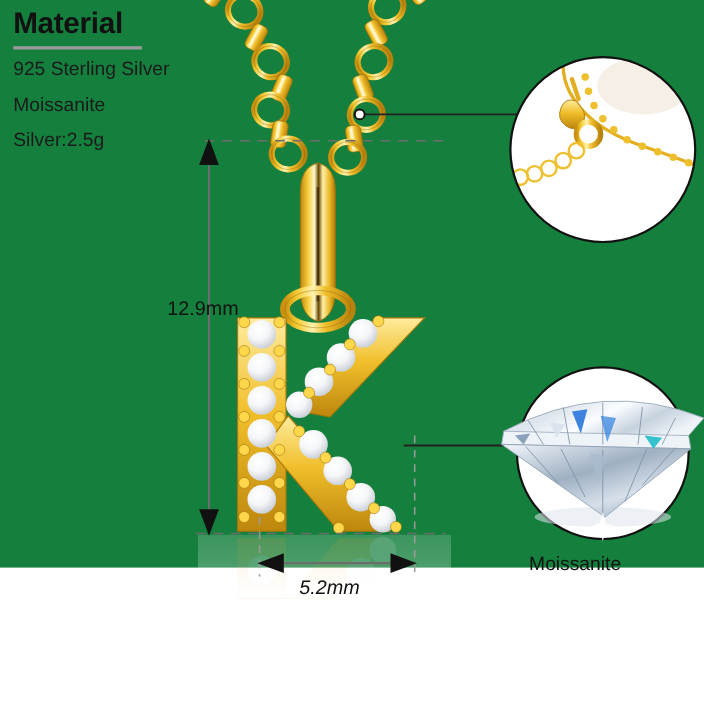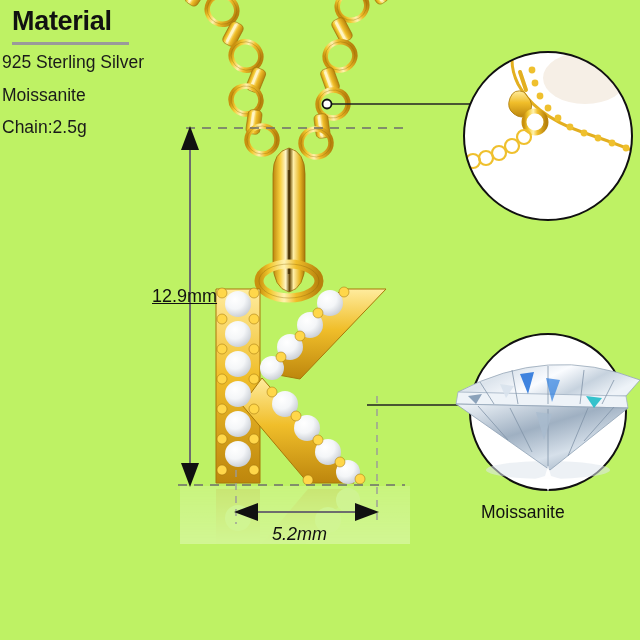--- a/index.html
+++ b/index.html
@@ -2,45 +2,45 @@
 <html><head>
 <meta charset="utf-8">
 <style>
   * { box-sizing: border-box; margin: 0; padding: 0; }
   html, body {
     width: 640px; height: 640px;
     background: #ffffff;
     font-family: "Liberation Sans", sans-serif;
     overflow: hidden;
   }
-  #stage { position: relative; width: 640px; height: 640px; background: #bef264; }
+  #stage { position: relative; width: 640px; height: 516px; background: #15803d; }
 
   
   .spec-title {
     position: absolute; left: 12px; top: 6px;
     font-size: 27px; font-weight: bold; color: #111;
     letter-spacing: -0.3px;
   }
   .spec-divider {
     position: absolute; left: 12px; top: 42px;
     width: 117px; height: 3px; background: #9a9a9a;
   }
-  .spec-line { position: absolute; left: 2px; font-size: 17.5px; color: #1a1a1a; white-space: nowrap; text-align: right; }
+  .spec-line { position: absolute; left: 12px; font-size: 17.5px; color: #1a1a1a; white-space: nowrap; text-align: right; }
   .spec-1 { top: 52px; }
   .spec-2 { top: 85px; }
   .spec-3 { top: 117px; }
 
   
   .caption { position: absolute; font-size: 17.5px; color: #111; white-space: nowrap; }
   .cap-chain { left: 449px; top: 219px; }
   .cap-moiss { left: 481px; top: 502px; }
 
   
   .dim-label { position: absolute; font-size: 18px; color: #111; white-space: nowrap; }
-  .dim-h { left: 152px; top: 286px; text-decoration: underline; }
+  .dim-h { left: 152px; top: 270px; }
   .dim-w { left: 272px; top: 524px; font-style: italic; }
 
   
   #art { position: absolute; left: 0; top: 0; width: 640px; height: 640px; }
 </style>
 </head>
 <body>
 
 <div id="stage">
 
@@ -343,20 +343,20 @@
 
         <path d="M548 466 l3 10 l10 3 l-10 3 l-3 10 l-3 -10 l-10 -3 l10 -3 z" fill="#ffffff" opacity="0.9"></path>
       </g>
     </g>
   </svg>
 
   <div class="spec-title">Material</div>
   <div class="spec-divider"></div>
   <div class="spec-line spec-1">925 Sterling Silver</div>
   <div class="spec-line spec-2">Moissanite</div>
-  <div class="spec-line spec-3">Chain:2.5g</div>
+  <div class="spec-line spec-3">Silver:2.5g</div>
 
   <div class="caption cap-moiss">Moissanite</div>
 
   <div class="dim-label dim-h">12.9mm</div>
   <div class="dim-label dim-w">5.2mm</div>
 
 </div>
 
 </body></html>

